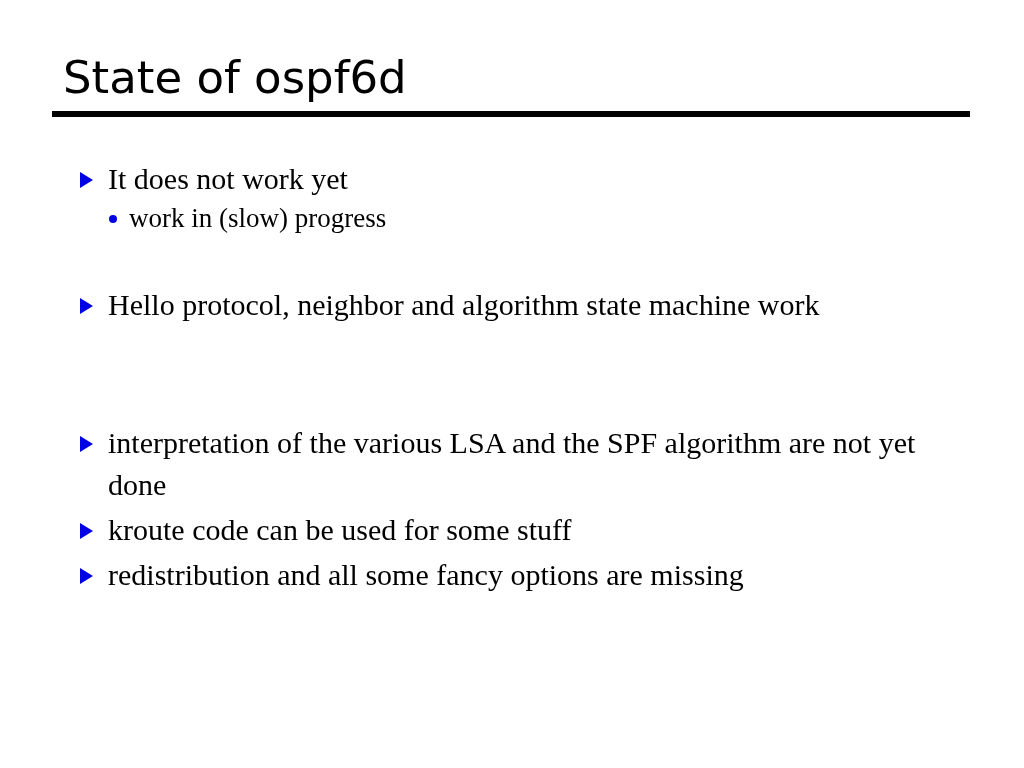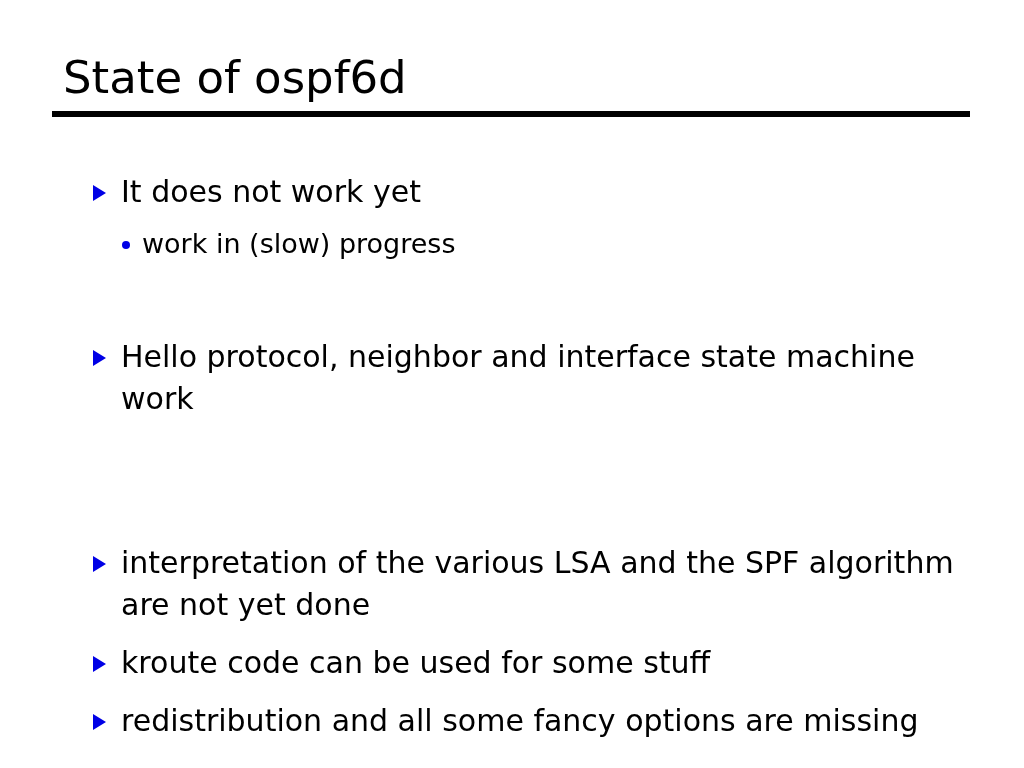--- a/index.html
+++ b/index.html
@@ -52,24 +52,25 @@
     position: absolute;
     left: 70px;
     top: 155px;
     width: 900px;
   }
 
   .bullet-row {
     position: relative;
     display: block;
     padding-left: 35px;
-    margin: 16px;
+    margin: 3px;
     font-size: 30px;
     line-height: 42px;
     color: #000000;
+    font-family: Liberation Serif, serif;
   }
 
   .bullet-row.level-1 {
     padding-left: 35px;
     font-size: 30px;
     line-height: 42px;
   }
 
   .bullet-row.level-2 {
     padding-left: 56px;
@@ -121,21 +122,21 @@
         <span class="marker-triangle" style="border-left-color: rgb(0, 0, 230);"></span>
         <span class="bullet-text">It does not work yet</span>
       </div>
       <div class="bullet-row level-2">
         <span class="marker-dot" style="background: rgb(0, 0, 230);"></span>
         <span class="bullet-text">work in (slow) progress</span>
       </div>
       <div class="gap-large"></div>
       <div class="bullet-row level-1">
         <span class="marker-triangle" style="border-left-color: rgb(0, 0, 230);"></span>
-        <span class="bullet-text">Hello protocol, neighbor and interface state machine work</span>
+        <span class="bullet-text">Hello protocol, neighbor and algorithm state machine work</span>
       </div>
       <div class="gap-large"></div>
       <div class="gap-large"></div>
       <div class="bullet-row level-1">
         <span class="marker-triangle" style="border-left-color: rgb(0, 0, 230);"></span>
         <span class="bullet-text">interpretation of the various LSA and the SPF algorithm are not yet done</span>
       </div>
       <div class="bullet-row level-1">
         <span class="marker-triangle" style="border-left-color: rgb(0, 0, 230);"></span>
         <span class="bullet-text">kroute code can be used for some stuff</span>

